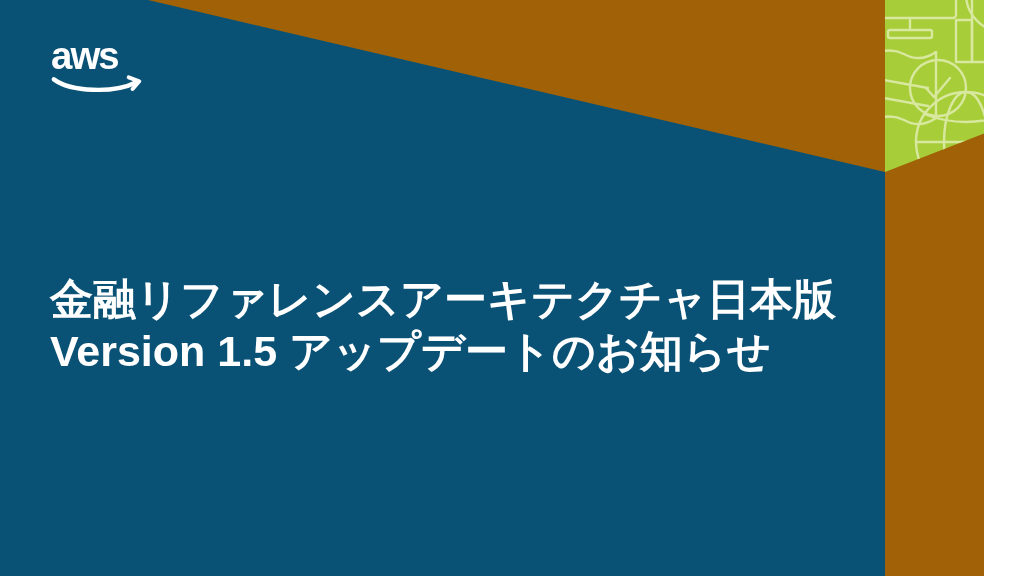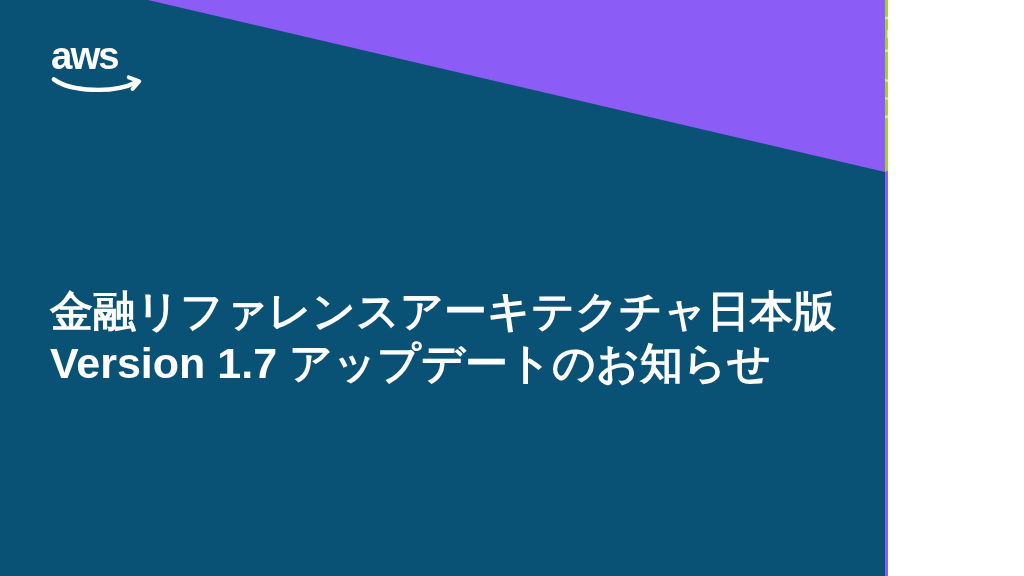--- a/index.html
+++ b/index.html
@@ -2,24 +2,24 @@
 <html><head>
 <meta charset="utf-8">
 <style>
   html, body {
     margin: 0;
     padding: 0;
     background: #ffffff;
   }
   #slide {
     position: relative;
-    width: 888px;
+    width: 984px;
     height: 576px;
     overflow: hidden;
-    background: #8b5cf6;
+    background: #a16207;
     font-family: "Liberation Sans", "DejaVu Sans", sans-serif;
   }
 
   
   .banner {
     position: absolute;
     left: 0;
     top: 0;
     width: 1024px;
     height: 200px;
@@ -64,21 +64,21 @@
     font-size: 15.5px;
     font-weight: bold;
     letter-spacing: 1.85px;
     white-space: nowrap;
   }
 
   
   .title {
     position: absolute;
     left: 50px;
-    top: 285px;
+    top: 273px;
     width: 830px;
     color: #ffffff;
     font-size: 43px;
     font-weight: bold;
     line-height: 1.22;
     letter-spacing: 0px;
   }
   .title-line {
     white-space: nowrap;
   }
@@ -250,16 +250,16 @@
 
     <g>
       <path d="M4 47 C22 60, 66 62, 90 50" stroke="#ffffff" stroke-width="4.6" fill="none" stroke-linecap="round"></path>
       <path d="M82 45 L93 49 L86 57" stroke="#ffffff" stroke-width="4.2" fill="none" stroke-linecap="round" stroke-linejoin="round"></path>
     </g>
   </svg>
 
 
   <div class="title">
     <div class="title-line">金融リファレンスアーキテクチャ日本版</div>
-    <div class="title-line">Version 1.7 アップデートのお知らせ</div>
+    <div class="title-line">Version 1.5 アップデートのお知らせ</div>
   </div>
 
 </div>
 
 </body></html>

